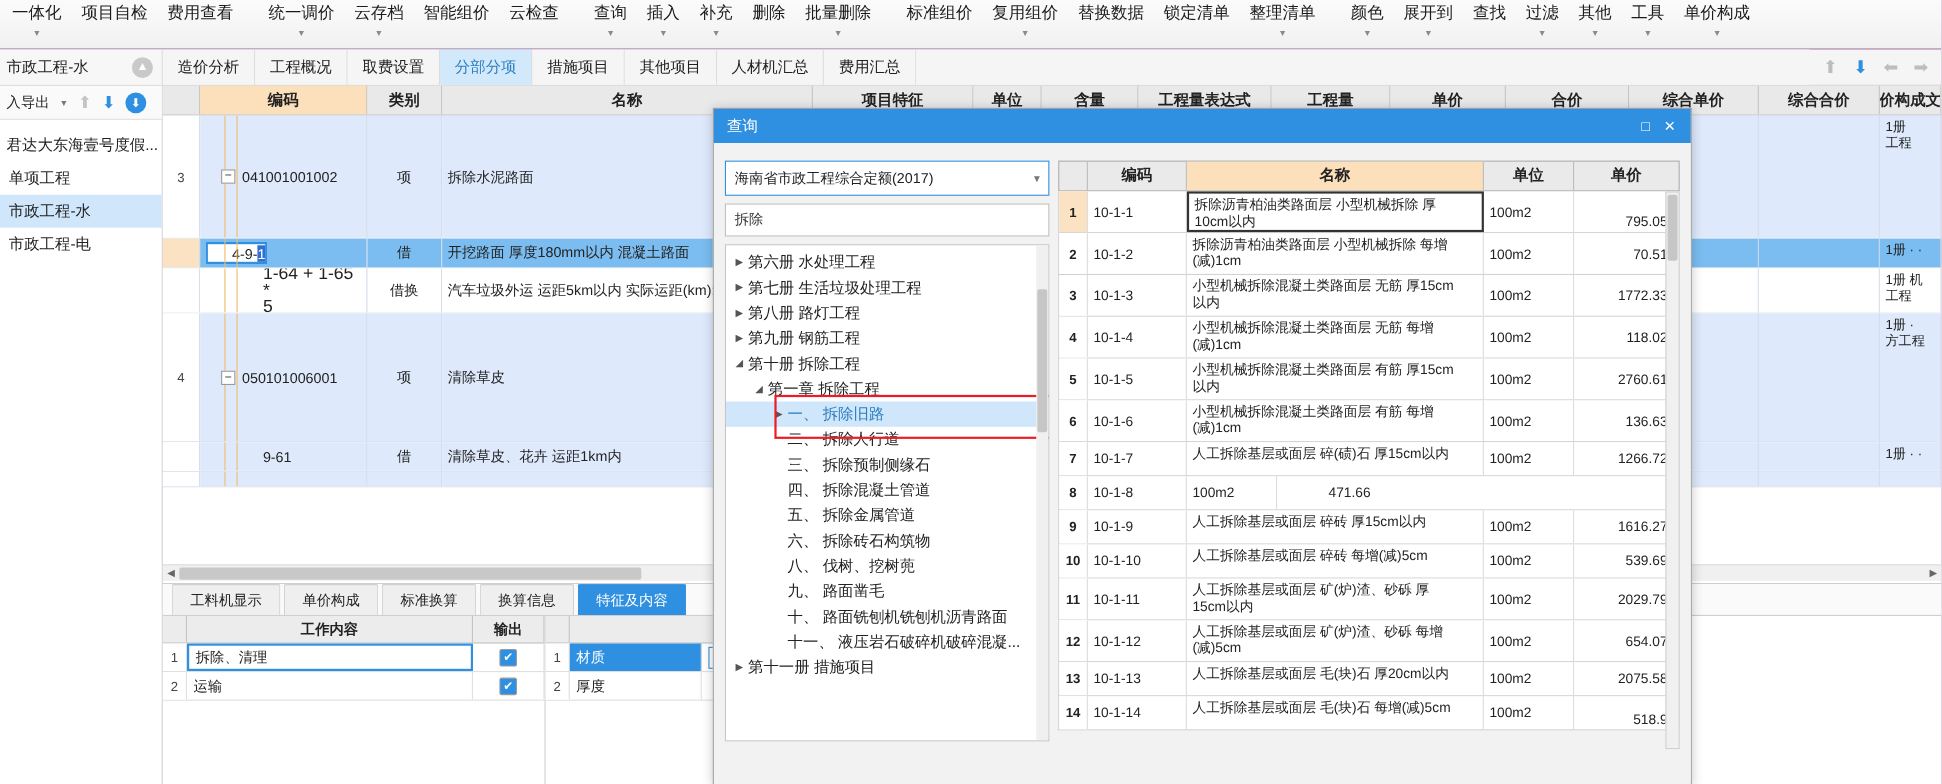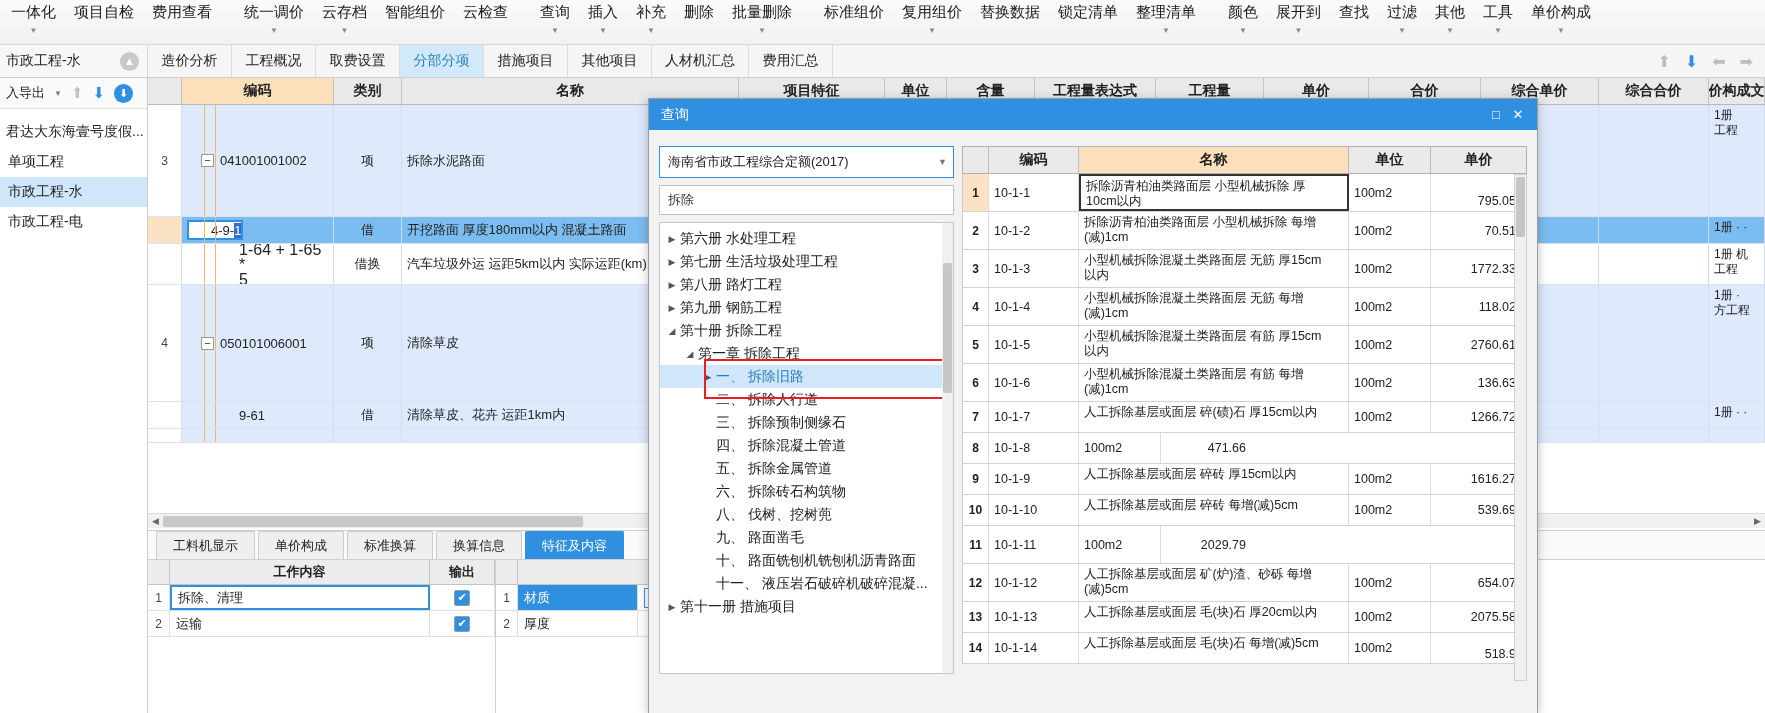--- a/index.html
+++ b/index.html
@@ -810,20 +810,22 @@
               <div class="dt-row">
                 <div class="dtc idx" style="width: 26px;">10</div>
                 <div class="dtc" style="width: 90px;">10-1-10</div>
                 <div class="dtc name2" style="width: 270px;">人工拆除基层或面层 碎砖 每增(减)5cm</div>
                 <div class="dtc" style="width: 82px;">100m2</div>
                 <div class="dtc right" style="width: 95px; border-right: none;">539.69</div>
               </div>
               <div class="dt-row tall">
                 <div class="dtc idx" style="width: 26px;">11</div>
                 <div class="dtc" style="width: 90px;">10-1-11</div>
+                <div class="dtc name2" style="width: 270px;">人工拆除基层或面层 矿(炉)渣、砂砾 厚
+15cm以内</div>
                 <div class="dtc" style="width: 82px;">100m2</div>
                 <div class="dtc right" style="width: 95px; border-right: none;">2029.79</div>
               </div>
               <div class="dt-row tall">
                 <div class="dtc idx" style="width: 26px;">12</div>
                 <div class="dtc" style="width: 90px;">10-1-12</div>
                 <div class="dtc name2" style="width: 270px;">人工拆除基层或面层 矿(炉)渣、砂砾 每增
 (减)5cm</div>
                 <div class="dtc" style="width: 82px;">100m2</div>
                 <div class="dtc right" style="width: 95px; border-right: none;">654.07</div>

